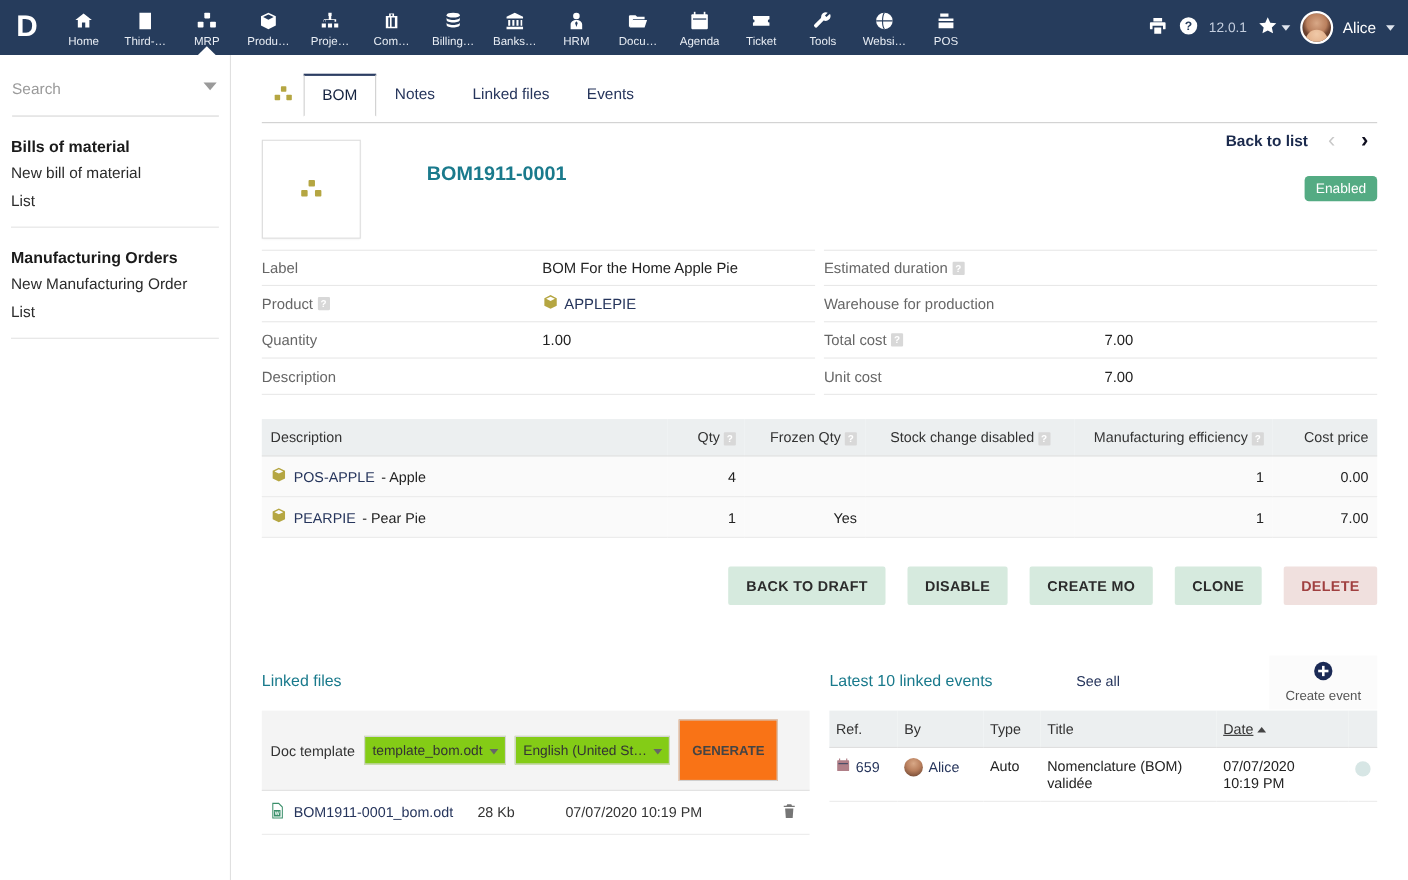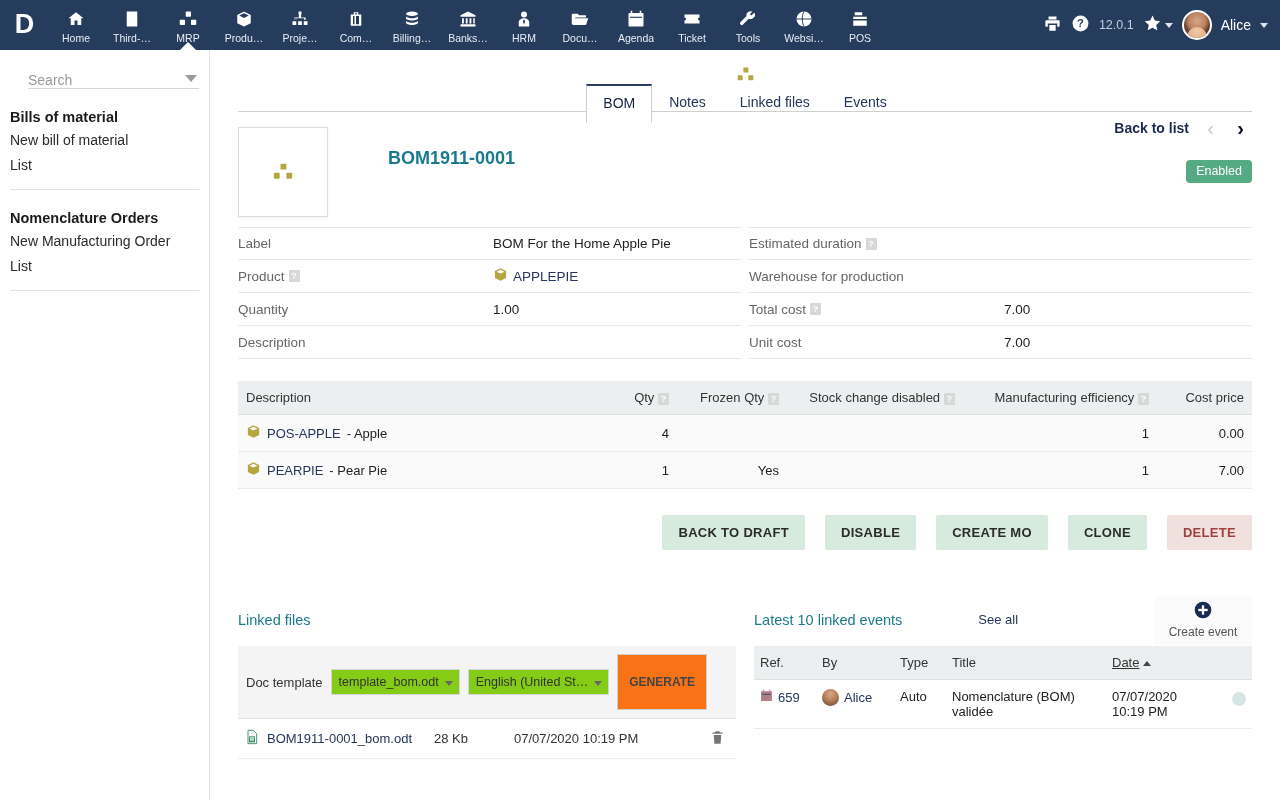--- a/index.html
+++ b/index.html
@@ -67,22 +67,22 @@
   }
 
   
   .sidebar {
     position: absolute; top: 50px; left: 0;
     width: 210px; height: 750px;
     background: #fff; border-right: 1px solid #e0e0e0;
     padding: 0;
   }
   .searchwrap {
-    margin: 22px 10px 0 28px; position: relative;
-    border-bottom: 1px solid #d6d6d6; padding-bottom: 0;
+    margin: 22px 10px 0 11px; position: relative;
+    border-bottom: 1px solid #d6d6d6; padding-bottom: 17px;
     display: flex; align-items: center;
   }
   .searchwrap input {
     border: none; outline: none; font-size: 14px; color: #333;
     width: 100%; background: transparent; padding: 0 14px 0 0;
     font-family: "Liberation Sans", sans-serif;
   }
   .searchwrap input::placeholder { color: #9a9a9a; }
   .searchwrap .caret {
     position: absolute; right: 2px; top: 3px;
@@ -101,22 +101,22 @@
   .sb-sep { height: 1px; background: #e3e3e3; margin: 12px 10px 0 10px; }
 
   
   .main {
     position: absolute; top: 50px; left: 210px;
     width: 1070px; height: 750px; background: #fff;
     overflow: hidden;
   }
 
   .tabbar {
-    display: flex; align-items: center; height: 46px;
-    margin: 16px 28px 0 28px; border-bottom: 1px solid #cfcfcf; flex-direction: column;
+    display: flex; align-items: flex-start; height: 46px;
+    margin: 16px 28px 0 28px; border-bottom: 1px solid #cfcfcf;
   }
   .tabicon {
     width: 38px; height: 38px; display: flex; align-items: center; justify-content: center;
   }
   .tab {
     padding: 9px 16px 11px 16px; font-size: 14px; color: #26355c;
     cursor: pointer; border: 1px solid transparent; border-bottom: none;
     position: relative; top: 1px;
   }
   .tab.active {
@@ -443,21 +443,21 @@
     <span class="caret"></span>
   </div>
   <div id="sidebar-groups">
       <div class="sb-group">
         <div class="sb-title">Bills of material</div>
         <a class="sb-link">New bill of material</a>
         <a class="sb-link">List</a>
       </div>
       <div class="sb-sep"></div>
       <div class="sb-group">
-        <div class="sb-title">Nomenclature Orders</div>
+        <div class="sb-title">Manufacturing Orders</div>
         <a class="sb-link">New Manufacturing Order</a>
         <a class="sb-link">List</a>
       </div>
       <div class="sb-sep"></div>
     </div>
 </div>
 
 <div class="main">
 
   <div class="tabbar">

